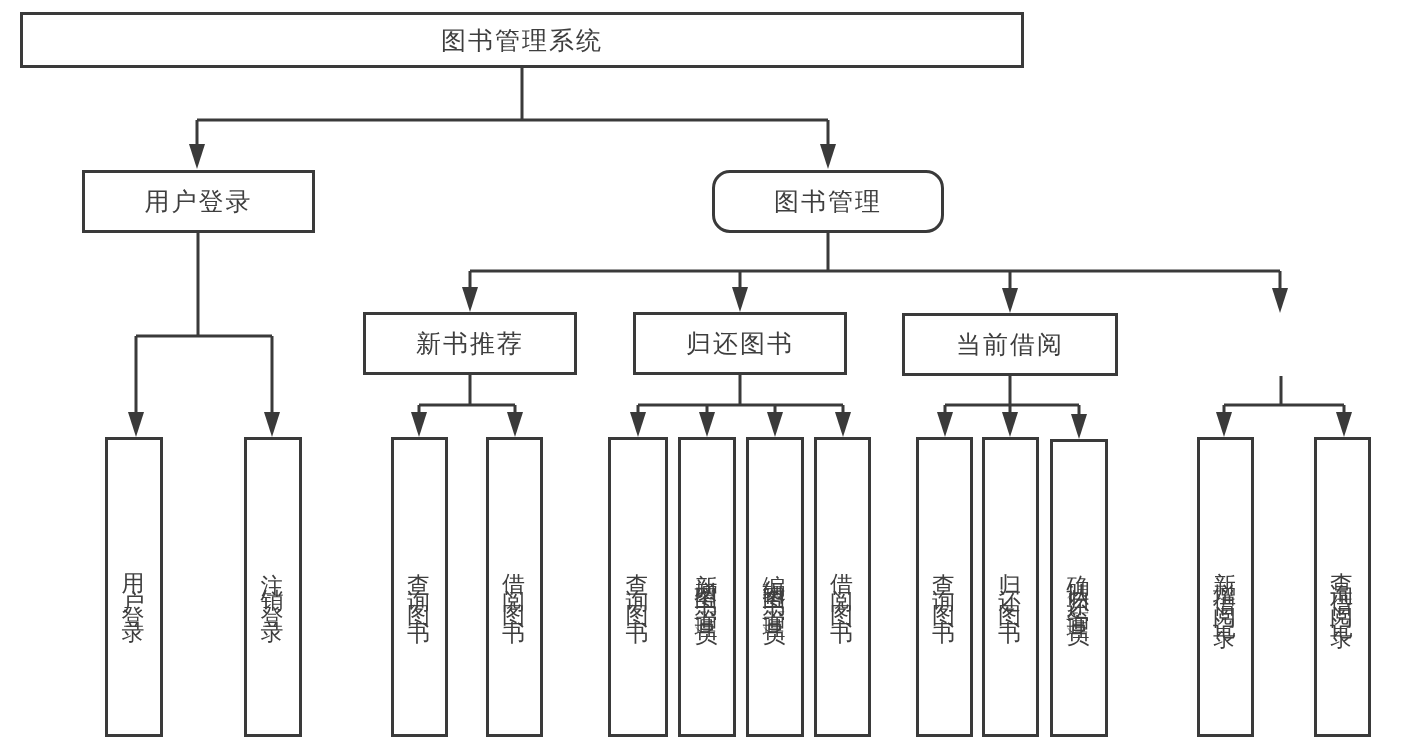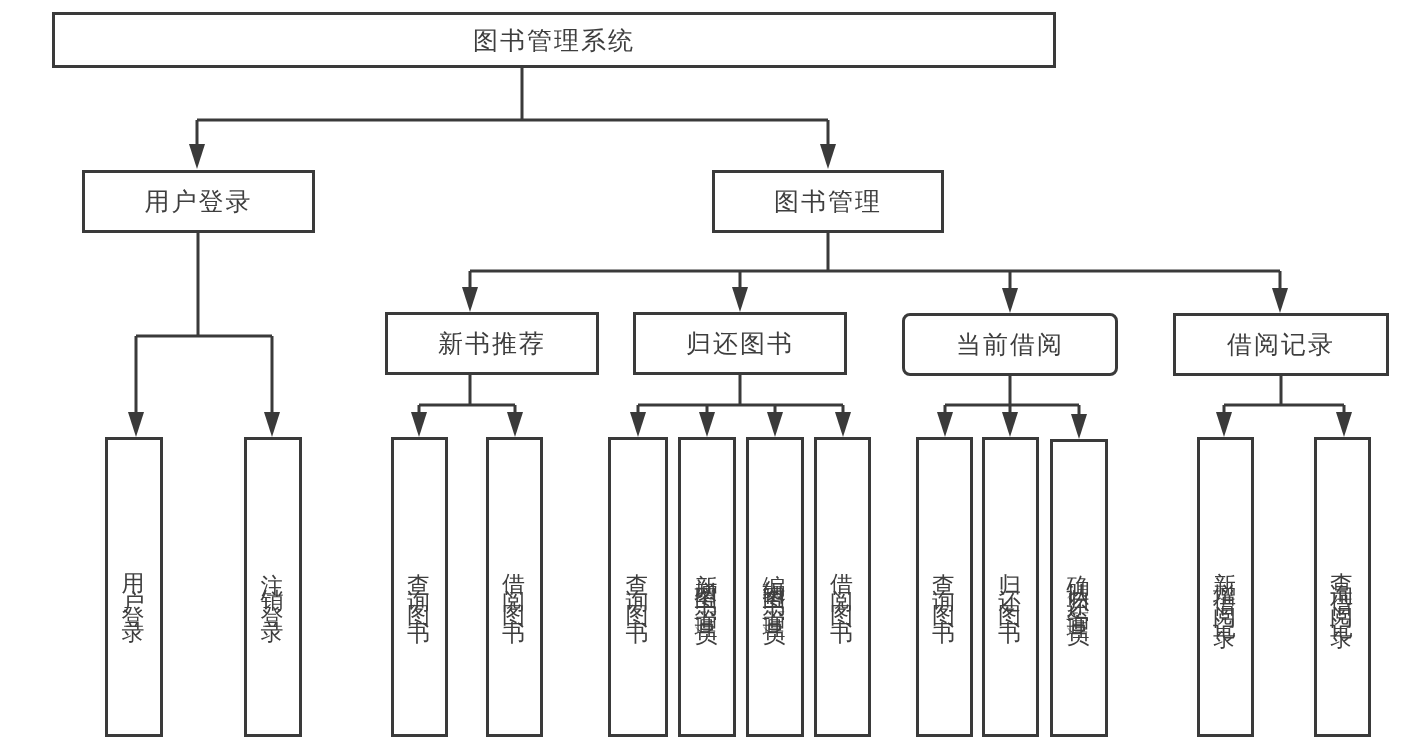--- a/index.html
+++ b/index.html
@@ -76,29 +76,28 @@
       <polygon points="767,412 783,412 775,437"></polygon>
       <polygon points="835,412 851,412 843,437"></polygon>
       <polygon points="937,412 953,412 945,437"></polygon>
       <polygon points="1002,412 1018,412 1010,437"></polygon>
       <polygon points="1071,414 1087,414 1079,439"></polygon>
       <polygon points="1216,412 1232,412 1224,437"></polygon>
       <polygon points="1336,412 1352,412 1344,437"></polygon>
     </g>
   </svg>
 
-  <div class="node" style="left:20px;top:12px;width:1004px;height:56px;margin-left:32px;">图书管理系统</div>
+  <div class="node" style="left:20px;top:12px;width:1004px;height:56px;">图书管理系统</div>
 
   <div class="node" style="left:82px;top:170px;width:233px;height:63px;">用户登录</div>
-  <div class="node" style="left:712px;top:170px;width:232px;height:63px;">图书管理</div>
+  <div class="node" style="left:712px;top:170px;width:232px;height:63px;border-radius:18px;">图书管理</div>
 
-  <div class="node" style="left:363px;top:312px;width:214px;height:63px;margin-left:22px;">新书推荐</div>
+  <div class="node" style="left:363px;top:312px;width:214px;height:63px;">新书推荐</div>
   <div class="node" style="left:633px;top:312px;width:214px;height:63px;">归还图书</div>
-  <div class="node" style="left:902px;top:313px;width:216px;height:63px;border-radius:8px;">当前借阅</div>
-  <div class="node" style="left:1173px;top:313px;width:216px;height:63px;">借阅记录</div>
+  <div class="node" style="left:902px;top:313px;width:216px;height:63px;">当前借阅</div>
 
   <div class="node leaf" style="left:105px;top:437px;width:58px;height:300px;">用户登录</div>
   <div class="node leaf" style="left:244px;top:437px;width:58px;height:300px;">注销登录</div>
 
   <div class="node leaf" style="left:391px;top:437px;width:57px;height:300px;">查询图书</div>
   <div class="node leaf" style="left:486px;top:437px;width:57px;height:300px;">借阅图书</div>
 
   <div class="node leaf" style="left:608px;top:437px;width:60px;height:300px;">查询图书</div>
   <div class="node leaf sp-sm" style="left:678px;top:437px;width:58px;height:300px;">新增图书（管理员）</div>
   <div class="node leaf sp-sm" style="left:746px;top:437px;width:58px;height:300px;">编辑图书（管理员）</div>

